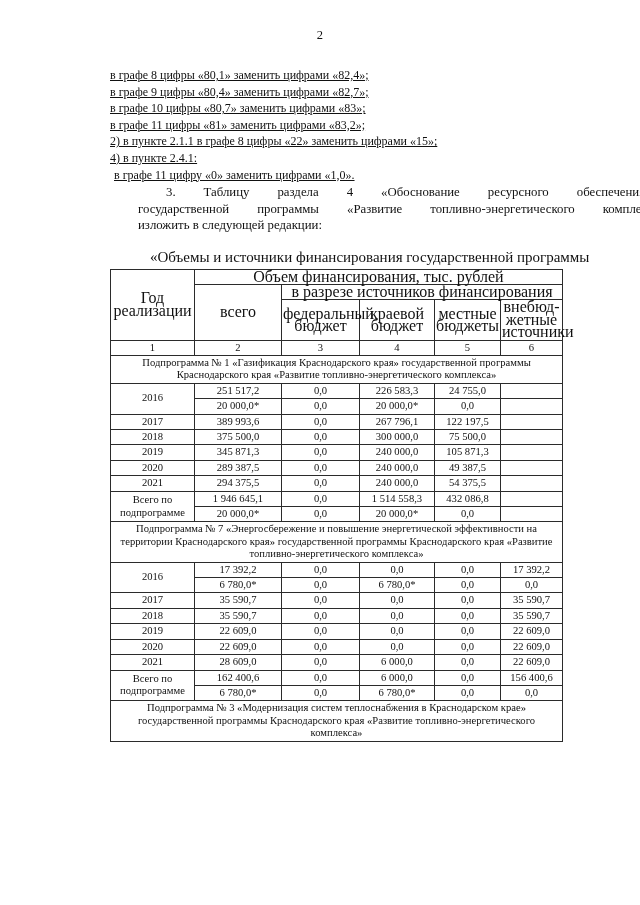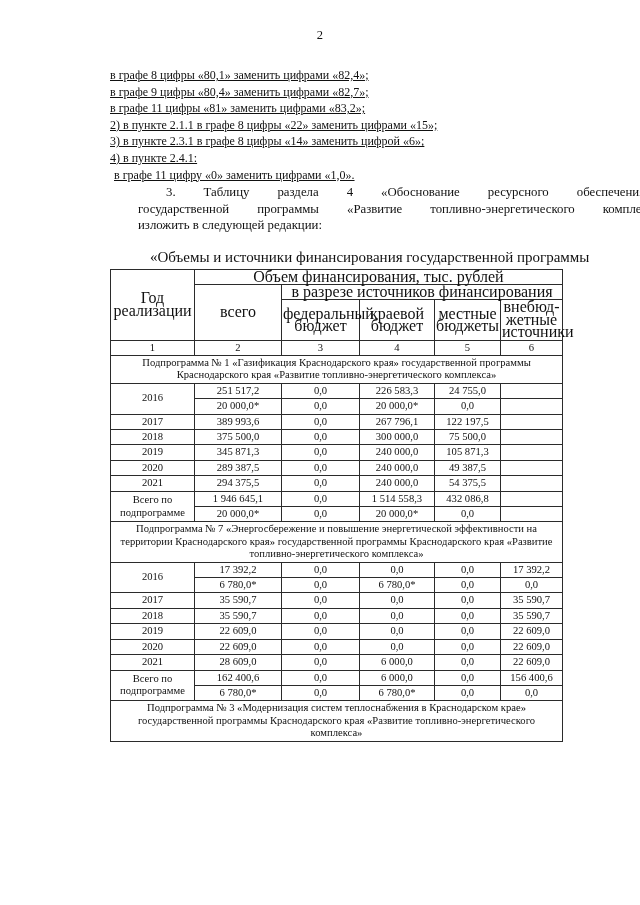--- a/index.html
+++ b/index.html
@@ -107,23 +107,23 @@
 
 <div class="page">
 
   <div class="page-number">2</div>
 
   <div class="body-block">
 
     <div>
       <div class="ln">в графе 8 цифры «80,1» заменить цифрами «82,4»;</div>
       <div class="ln">в графе 9 цифры «80,4» заменить цифрами «82,7»;</div>
+      <div class="ln">в графе 10 цифры «80,7» заменить цифрами «83»;</div>
       <div class="ln">в графе 11 цифры «81» заменить цифрами «83,2»;</div>
       <div class="ln">2) в пункте 2.1.1 в графе 8 цифры «22» заменить цифрами «15»;</div>
-      <div class="ln">3) в пункте 2.3.1 в графе 8 цифры «14» заменить цифрой «6»;</div>
       <div class="ln">4) в пункте 2.4.1:</div>
       <div class="ln indent-sp">в графе 11 цифру «0» заменить цифрами «1,0».</div>
     </div>
 
     <div class="para3">
       <div class="jrow first">
         <span>3.</span>
         <span>Таблицу</span>
         <span>раздела</span>
         <span>4</span>

